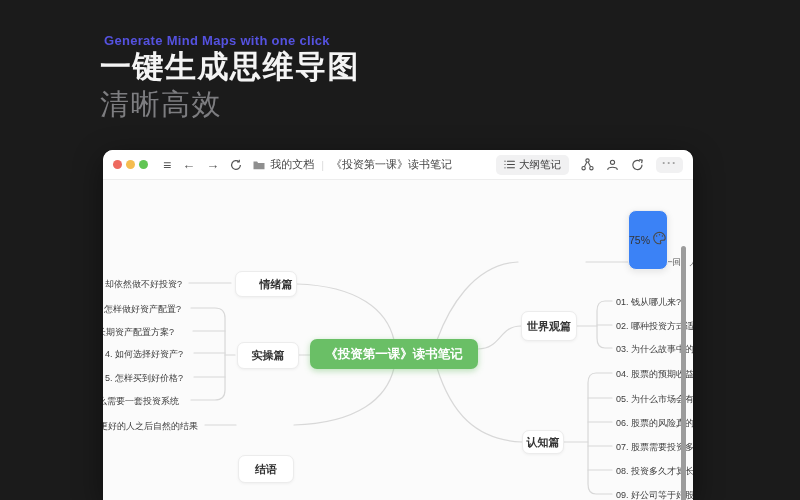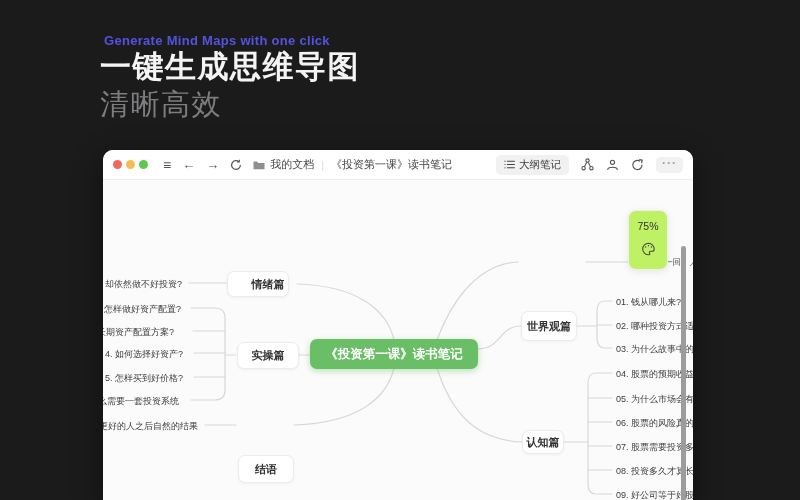--- a/index.html
+++ b/index.html
@@ -48,23 +48,23 @@
         justify-content:center;font-size:12.5px;font-weight:bold;z-index:3;
         box-shadow:0 2px 6px rgba(106,191,102,.45);white-space:nowrap;}
   .ltext,.rtext{position:absolute;font-size:9px;color:#3c3c3c;white-space:nowrap;z-index:2;}
   .intro-card{position:absolute;left:415px;top:95px;width:68px;height:38px;background:#fff;
         border:1px solid #ececec;border-radius:7px;box-shadow:0 1px 4px rgba(0,0,0,.06);
         z-index:3;box-sizing:border-box;padding:5px 8px 0;}
   .intro-card .lbl{font-size:11px;font-weight:bold;color:#333;}
   .intro-card .ph{display:flex;align-items:center;margin-top:3px;}
   .intro-card .bar{width:2px;height:8px;background:#dadada;margin-right:3px;}
   .intro-card .ph-t{font-size:7px;color:#b9b9b9;white-space:nowrap;}
-  .zoom-card{position:absolute;left:525px;top:60px;width:40px;height:60px;background:#bef264;
+  .zoom-card{position:absolute;left:525px;top:60px;width:40px;height:60px;background:#3b82f6;
         border:1px solid #eee;border-radius:8px;box-shadow:0 2px 7px rgba(0,0,0,.09);
-        z-index:4;display:flex;flex-direction:column;align-items:center;
+        z-index:4;display:flex;align-items:center;
         justify-content:space-between;padding:9px 0;box-sizing:border-box;}
   .zoom-card .z{font-size:10.5px;color:#333;}
   .fragment{position:absolute;left:561px;top:107px;font-size:8.5px;color:#555;
         white-space:nowrap;z-index:2;}
   .scrollbar{position:absolute;left:578px;top:96px;width:5px;height:260px;
         background:#9c9c9c;border-radius:3px;z-index:6;}
 </style>
 </head>
 <body>
 
@@ -98,21 +98,21 @@
           <path d="M 509 151 H 502 Q 494 151 494 161 V 188 Q 494 198 502 198 H 509"></path>
           <path d="M 494 175 H 509"></path>
           <path d="M 460 292 H 485"></path>
           <path d="M 509 223 H 493 Q 485 223 485 233 V 334 Q 485 344 493 344 H 509"></path>
           <path d="M 485 248 H 509 M 485 272 H 509 M 485 296 H 509 M 485 320 H 509"></path>
         </g>
       </svg>
 
       <div class="center-node">《投资第一课》读书笔记</div>
 
-      <div class="node" style="left:124px;top:121px;width:62px;height:26px;padding-left:20px;">情绪篇</div>
+      <div class="node" style="left:132px;top:121px;width:62px;height:26px;padding-left:20px;">情绪篇</div>
       <div class="node" style="left:134px;top:192px;width:62px;height:27px;">实操篇</div>
       <div class="node" style="left:135px;top:261px;width:56px;height:28px;margin-top:44px;">结语</div>
 
       <div class="node" style="left:418px;top:161px;width:56px;height:30px;">世界观篇</div>
       <div class="node" style="left:419px;top:280px;width:42px;height:24px;">认知篇</div>
 
       <div class="ltext" style="left:2px;top:128px;">却依然做不好投资?</div>
       <div class="ltext" style="left:1px;top:153px;">怎样做好资产配置?</div>
       <div class="ltext" style="left:-6px;top:176px;">长期资产配置方案?</div>
       <div class="ltext" style="left:2px;top:198px;">4. 如何选择好资产?</div>

